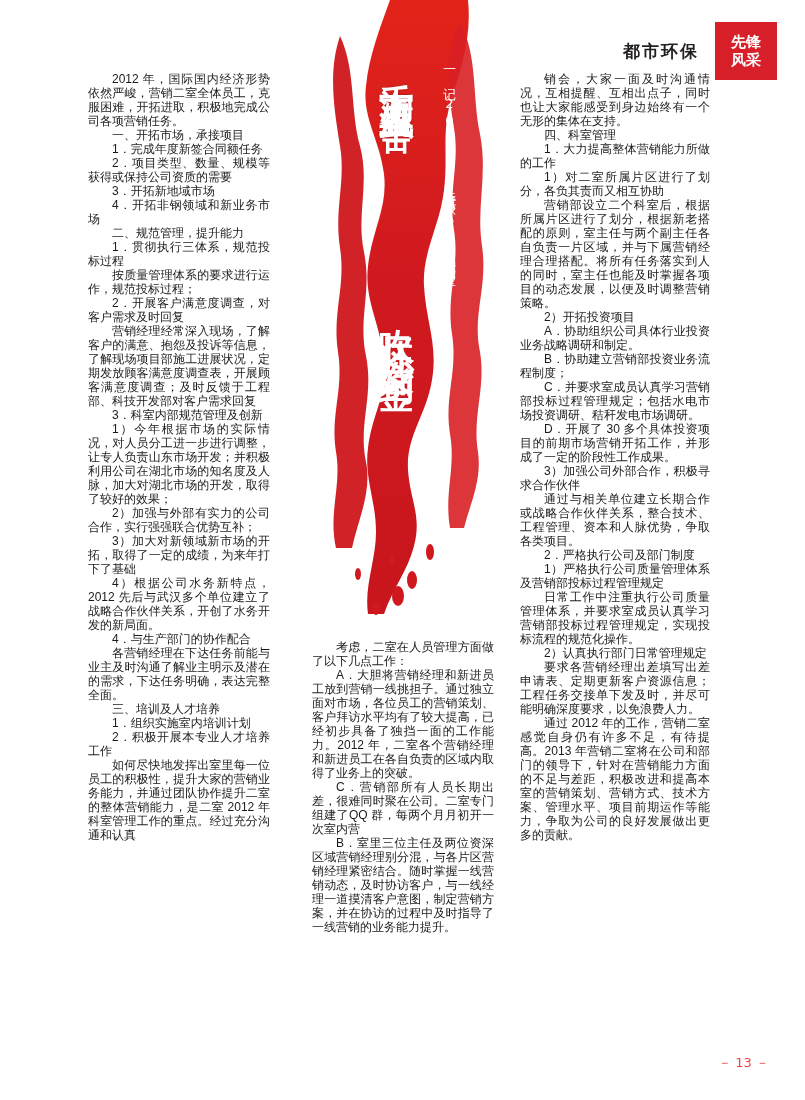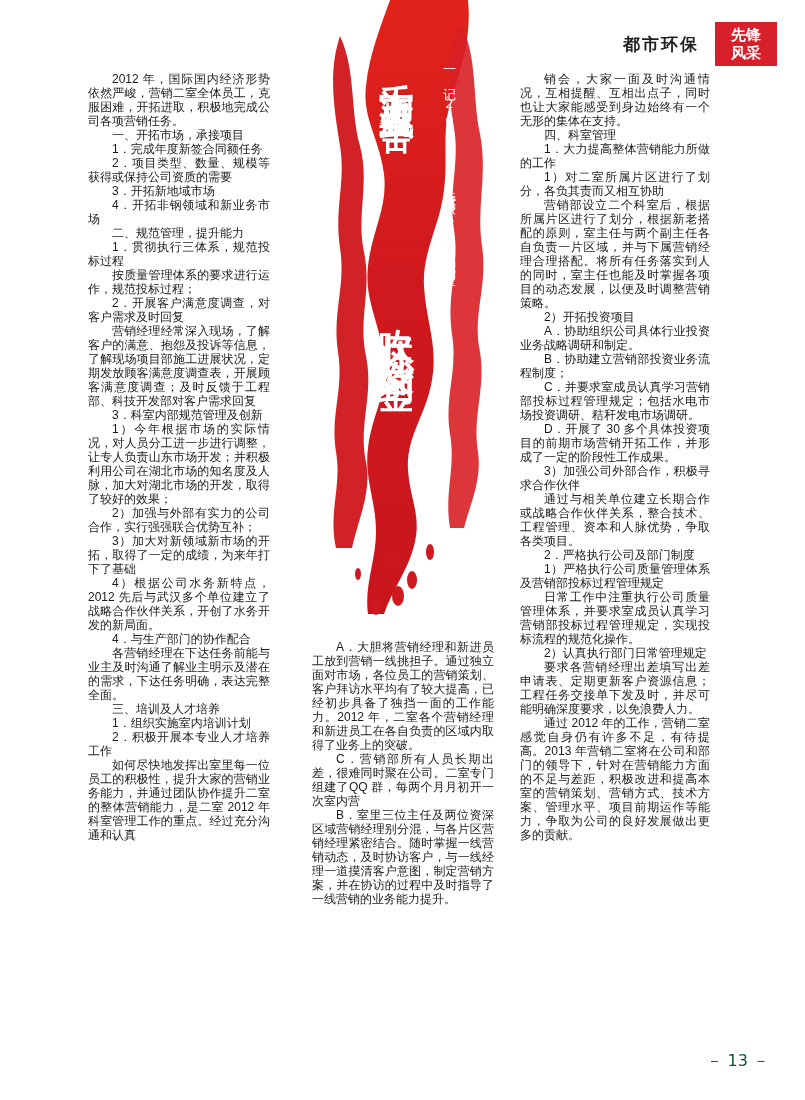--- a/index.html
+++ b/index.html
@@ -27,21 +27,21 @@
   }
   .masthead .mh-text {
     font-size: 17px;
     font-weight: bold;
     color: #231f20;
     letter-spacing: 2px;
     font-family: "DejaVu Sans", "Liberation Sans", sans-serif;
   }
   .masthead .mh-logo {
     width: 62px;
-    height: 44px;
+    height: 58px;
     background: #d8202a;
     color: #ffffff;
     font-size: 15px;
     font-weight: bold;
     line-height: 18px;
     letter-spacing: 0px;
     display: flex;
     flex-direction: column;
     align-items: center;
     justify-content: center;
@@ -118,22 +118,22 @@
     text-indent: 2em;
   }
   .col-left  { left: 88px;  width: 182px; }
   .col-mid   { left: 312px; width: 182px; top: 640px; }
   .col-right { left: 520px; width: 190px; }
 
   .folio {
     position: absolute;
     right: 36px;
     bottom: 28px;
-    font-size: 16px;
-    color: #14532d;
+    font-size: 13px;
+    color: #ef4444;
   }
 </style>
 </head>
 <body>
 
 <div class="page">
 
   <div class="masthead">
     <div class="mh-text">都市环保</div>
     <div class="mh-logo">
@@ -207,20 +207,21 @@
     <p>4）根据公司水务新特点，2012 先后与武汉多个单位建立了战略合作伙伴关系，开创了水务开发的新局面。</p>
     <p>4．与生产部门的协作配合</p>
     <p>各营销经理在下达任务前能与业主及时沟通了解业主明示及潜在的需求，下达任务明确，表达完整全面。</p>
     <p>三、培训及人才培养</p>
     <p>1．组织实施室内培训计划</p>
     <p>2．积极开展本专业人才培养工作</p>
     <p>如何尽快地发挥出室里每一位员工的积极性，提升大家的营销业务能力，并通过团队协作提升二室的整体营销能力，是二室 2012 年科室管理工作的重点。经过充分沟通和认真</p>
   </div>
 
   <div class="col col-mid">
+    <p>考虑，二室在人员管理方面做了以下几点工作：</p>
     <p>A．大胆将营销经理和新进员工放到营销一线挑担子。通过独立面对市场，各位员工的营销策划、客户拜访水平均有了较大提高，已经初步具备了独挡一面的工作能力。2012 年，二室各个营销经理和新进员工在各自负责的区域内取得了业务上的突破。</p>
     <p>C．营销部所有人员长期出差，很难同时聚在公司。二室专门组建了QQ 群，每两个月月初开一次室内营</p>
     <p>B．室里三位主任及两位资深区域营销经理别分混，与各片区营销经理紧密结合。随时掌握一线营销动态，及时协访客户，与一线经理一道摸清客户意图，制定营销方案，并在协访的过程中及时指导了一线营销的业务能力提升。</p>
   </div>
 
   <div class="col col-right">
     <p>销会，大家一面及时沟通情况，互相提醒、互相出点子，同时也让大家能感受到身边始终有一个无形的集体在支持。</p>
     <p>四、科室管理</p>
     <p>1．大力提高整体营销能力所做的工作</p>
     <p>1）对二室所属片区进行了划分，各负其责而又相互协助</p>

